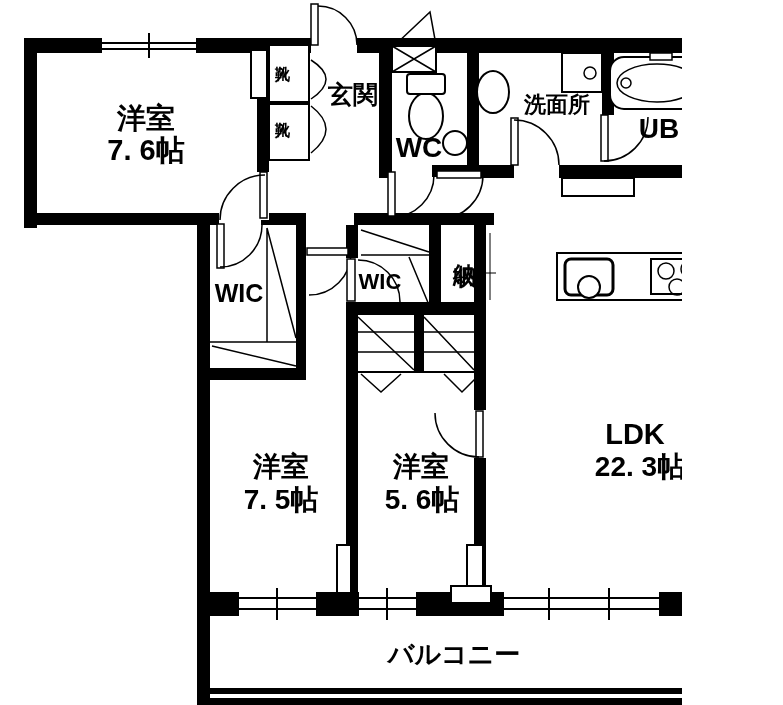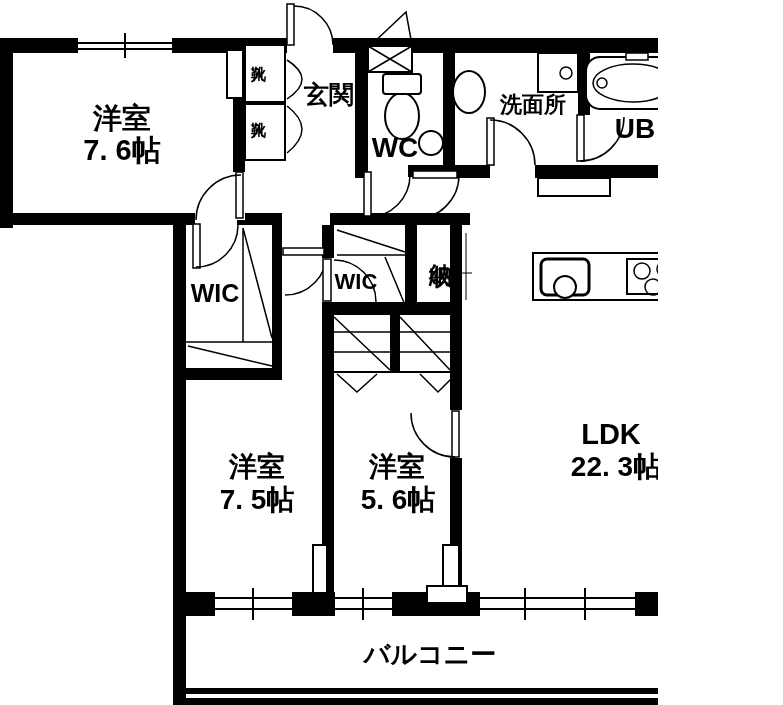--- a/index.html
+++ b/index.html
@@ -1,17 +1,17 @@
 <!DOCTYPE html>
 <html><head>
 <meta charset="utf-8">
 <title>Floor Plan</title>
 <style>
   html,body{margin:0;padding:0;background:#fff;}
-  .canvas{position:relative;width:658px;height:705px;background:#f97316;overflow:hidden;}
+  .canvas{position:relative;width:658px;height:705px;background:#f97316;overflow:hidden;margin-left:24px;}
   svg{display:block;}
   text{font-family:"Liberation Sans","DejaVu Sans",sans-serif;font-weight:bold;fill:#000;}
   .vert{writing-mode:vertical-rl;text-orientation:upright;}
 </style>
 </head>
 <body>
 
 <div class="canvas">
 <svg width="783" height="705" viewBox="0 0 783 705">
 

